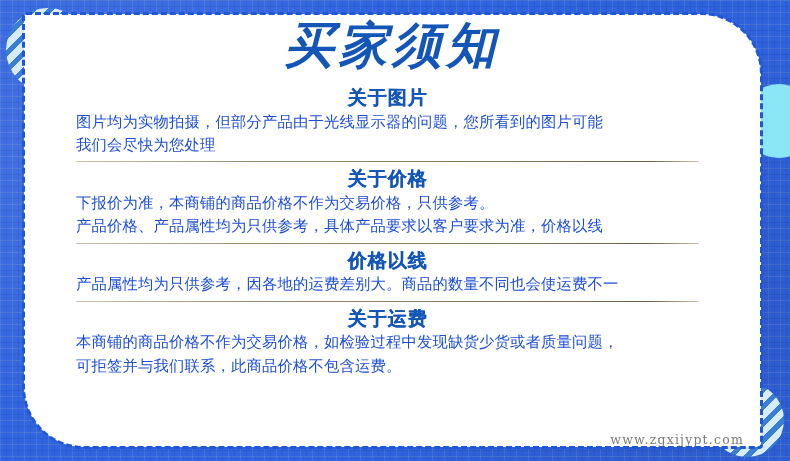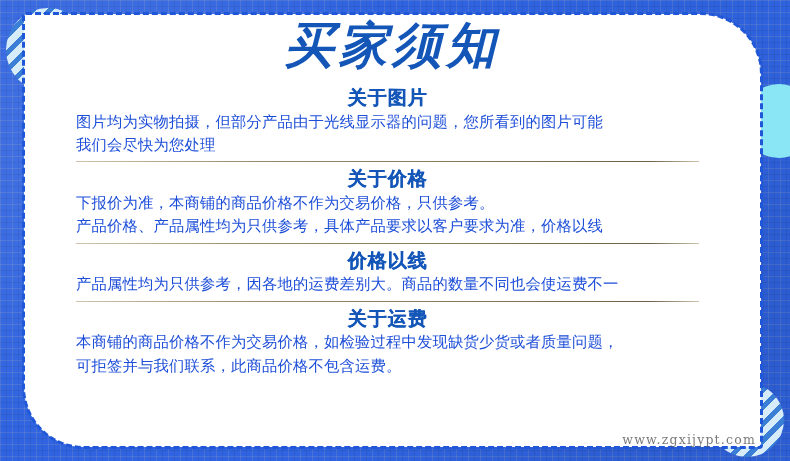--- a/index.html
+++ b/index.html
@@ -131,21 +131,21 @@
   .divider {
     height: 1px;
     margin: 4px 0 5px 0;
     background: linear-gradient(to right,
       #cfc3ab 0%, #9a8b6e 28%, #8a7a5c 60%, #6e6047 92%, #cfc3ab 100%);
   }
 
   
   .watermark {
     position: absolute;
-    right: 34px;
+    right: 46px;
     bottom: 14px;
     font-family: "DejaVu Serif", "Liberation Serif", serif;
     font-size: 12.5px;
     letter-spacing: 1.2px;
     color: #5d5d5d;
     opacity: 0.82;
     z-index: 4;
   }
 </style>
 </head>

